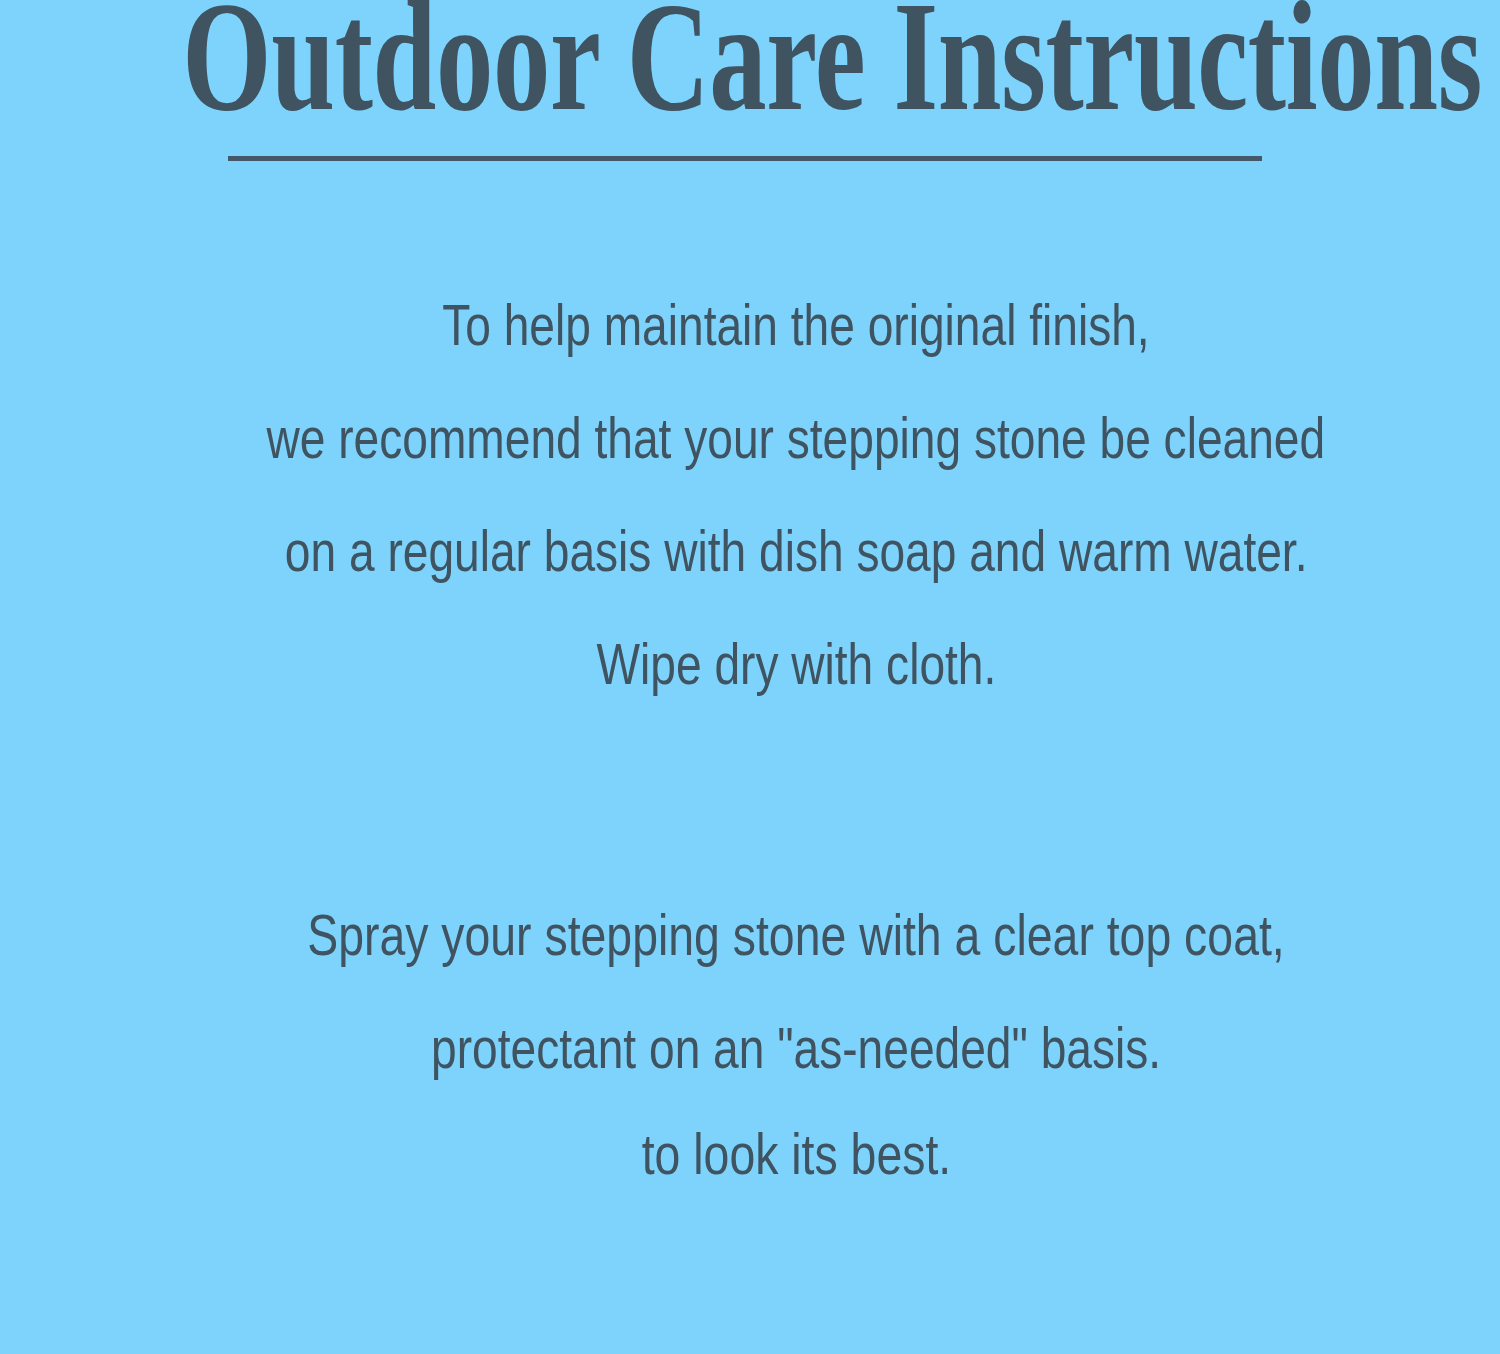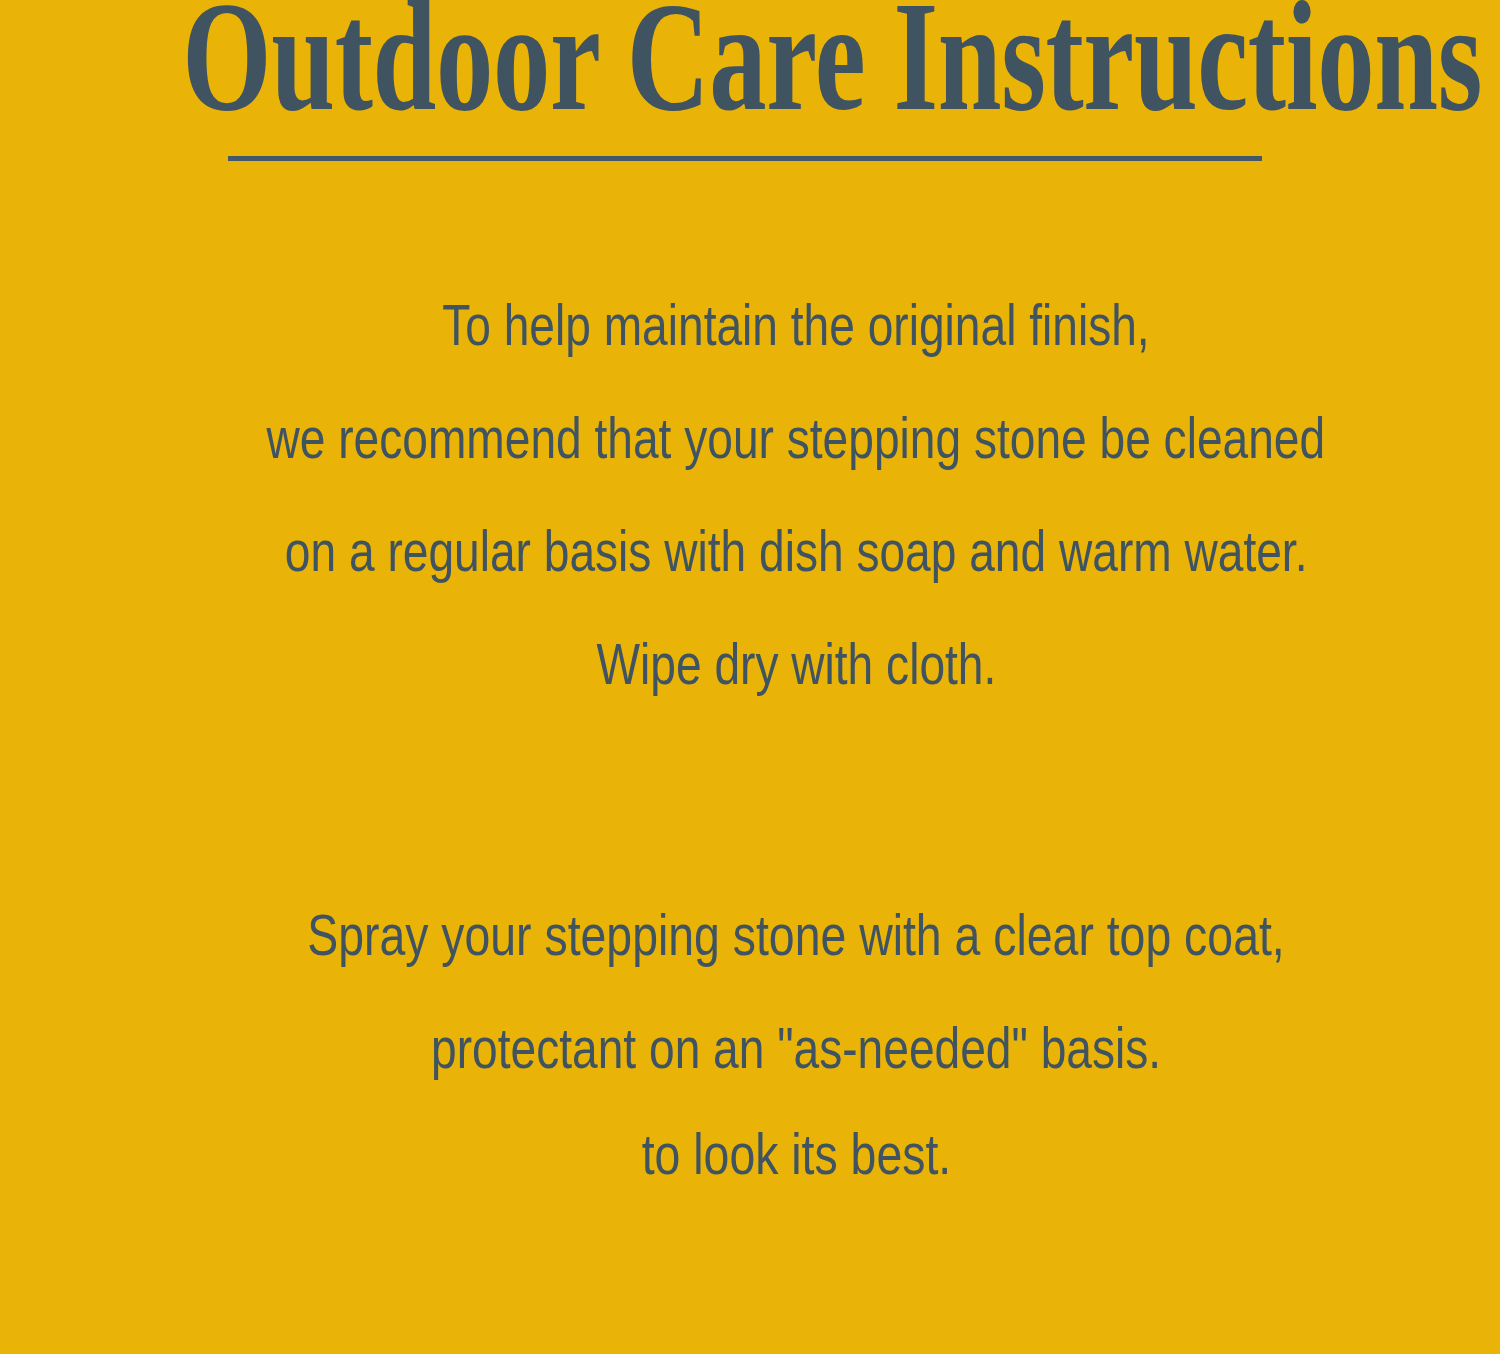--- a/index.html
+++ b/index.html
@@ -13,21 +13,21 @@
     overflow: hidden;
     font-family: "Liberation Sans", "DejaVu Sans", sans-serif;
     color: #3f5360;
     -webkit-font-smoothing: antialiased;
   }
 
   #page {
     position: relative;
     width: 1500px;
     height: 1354px;
-    background: #eab308;
+    background: #7dd3fc;
     overflow: hidden;
   }
 
   
   .title-wrap {
     position: absolute;
     left: 0;
     top: -28px;
     width: 1500px;
     height: 170px;

